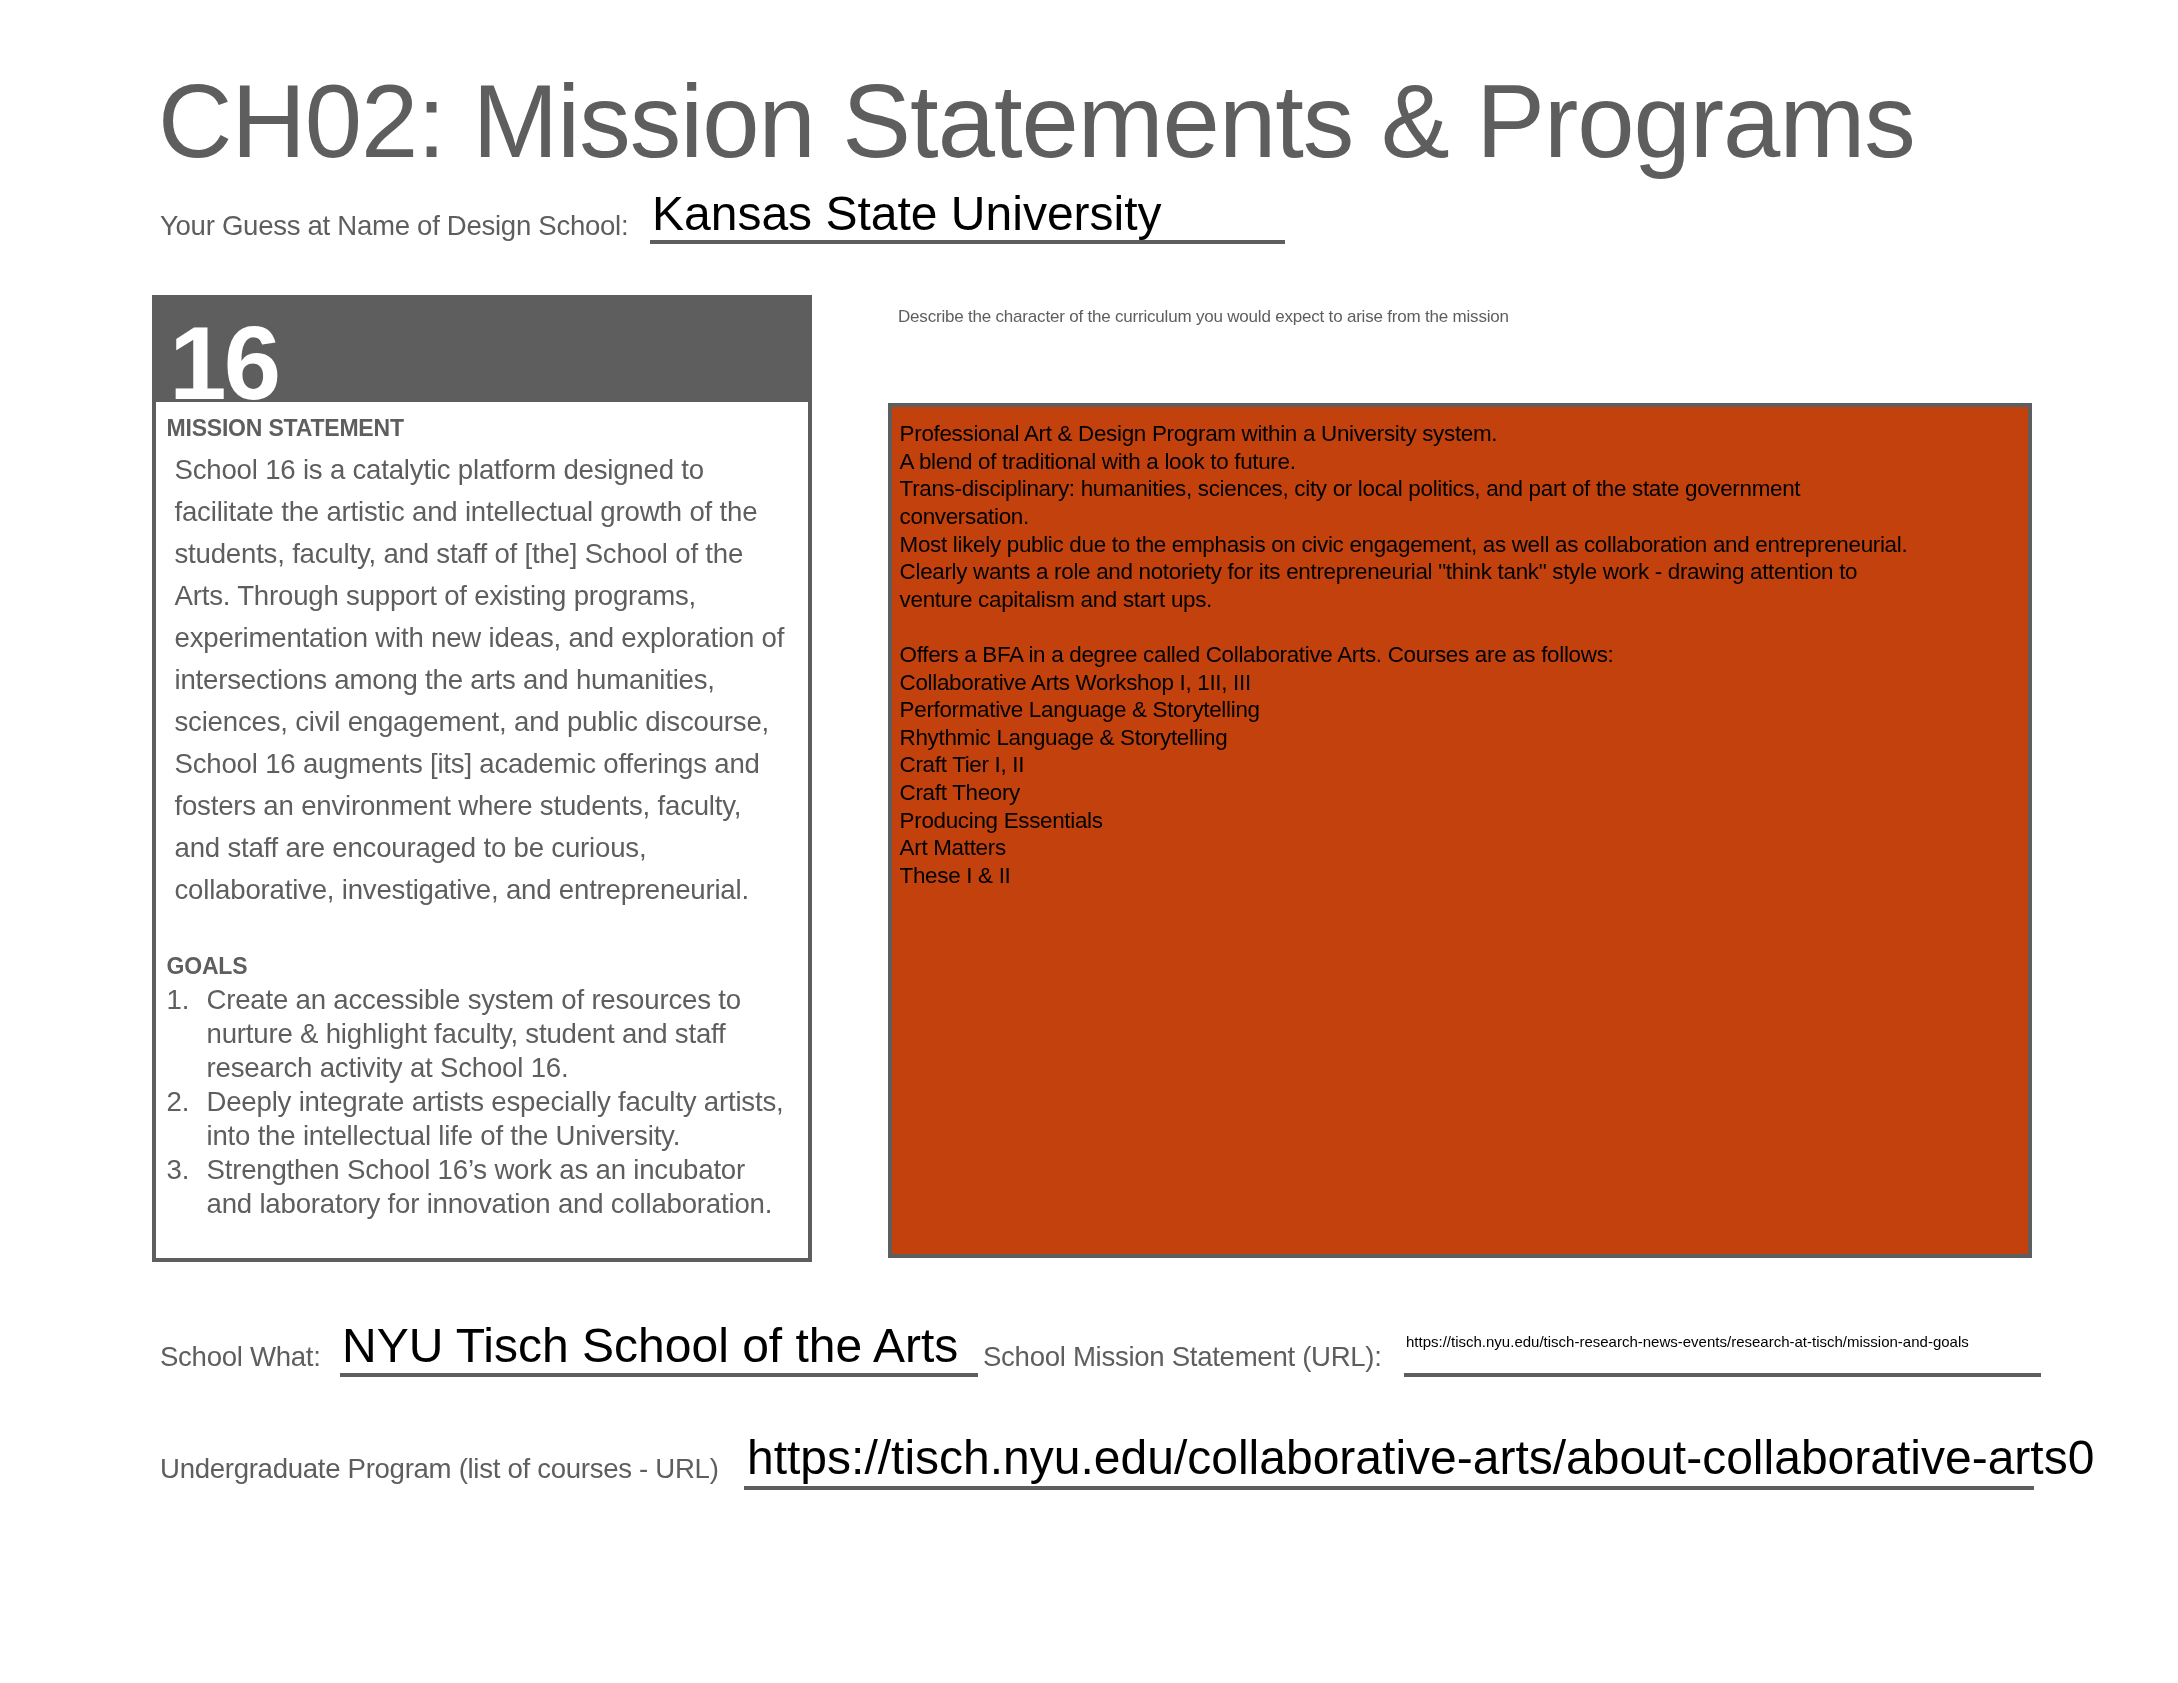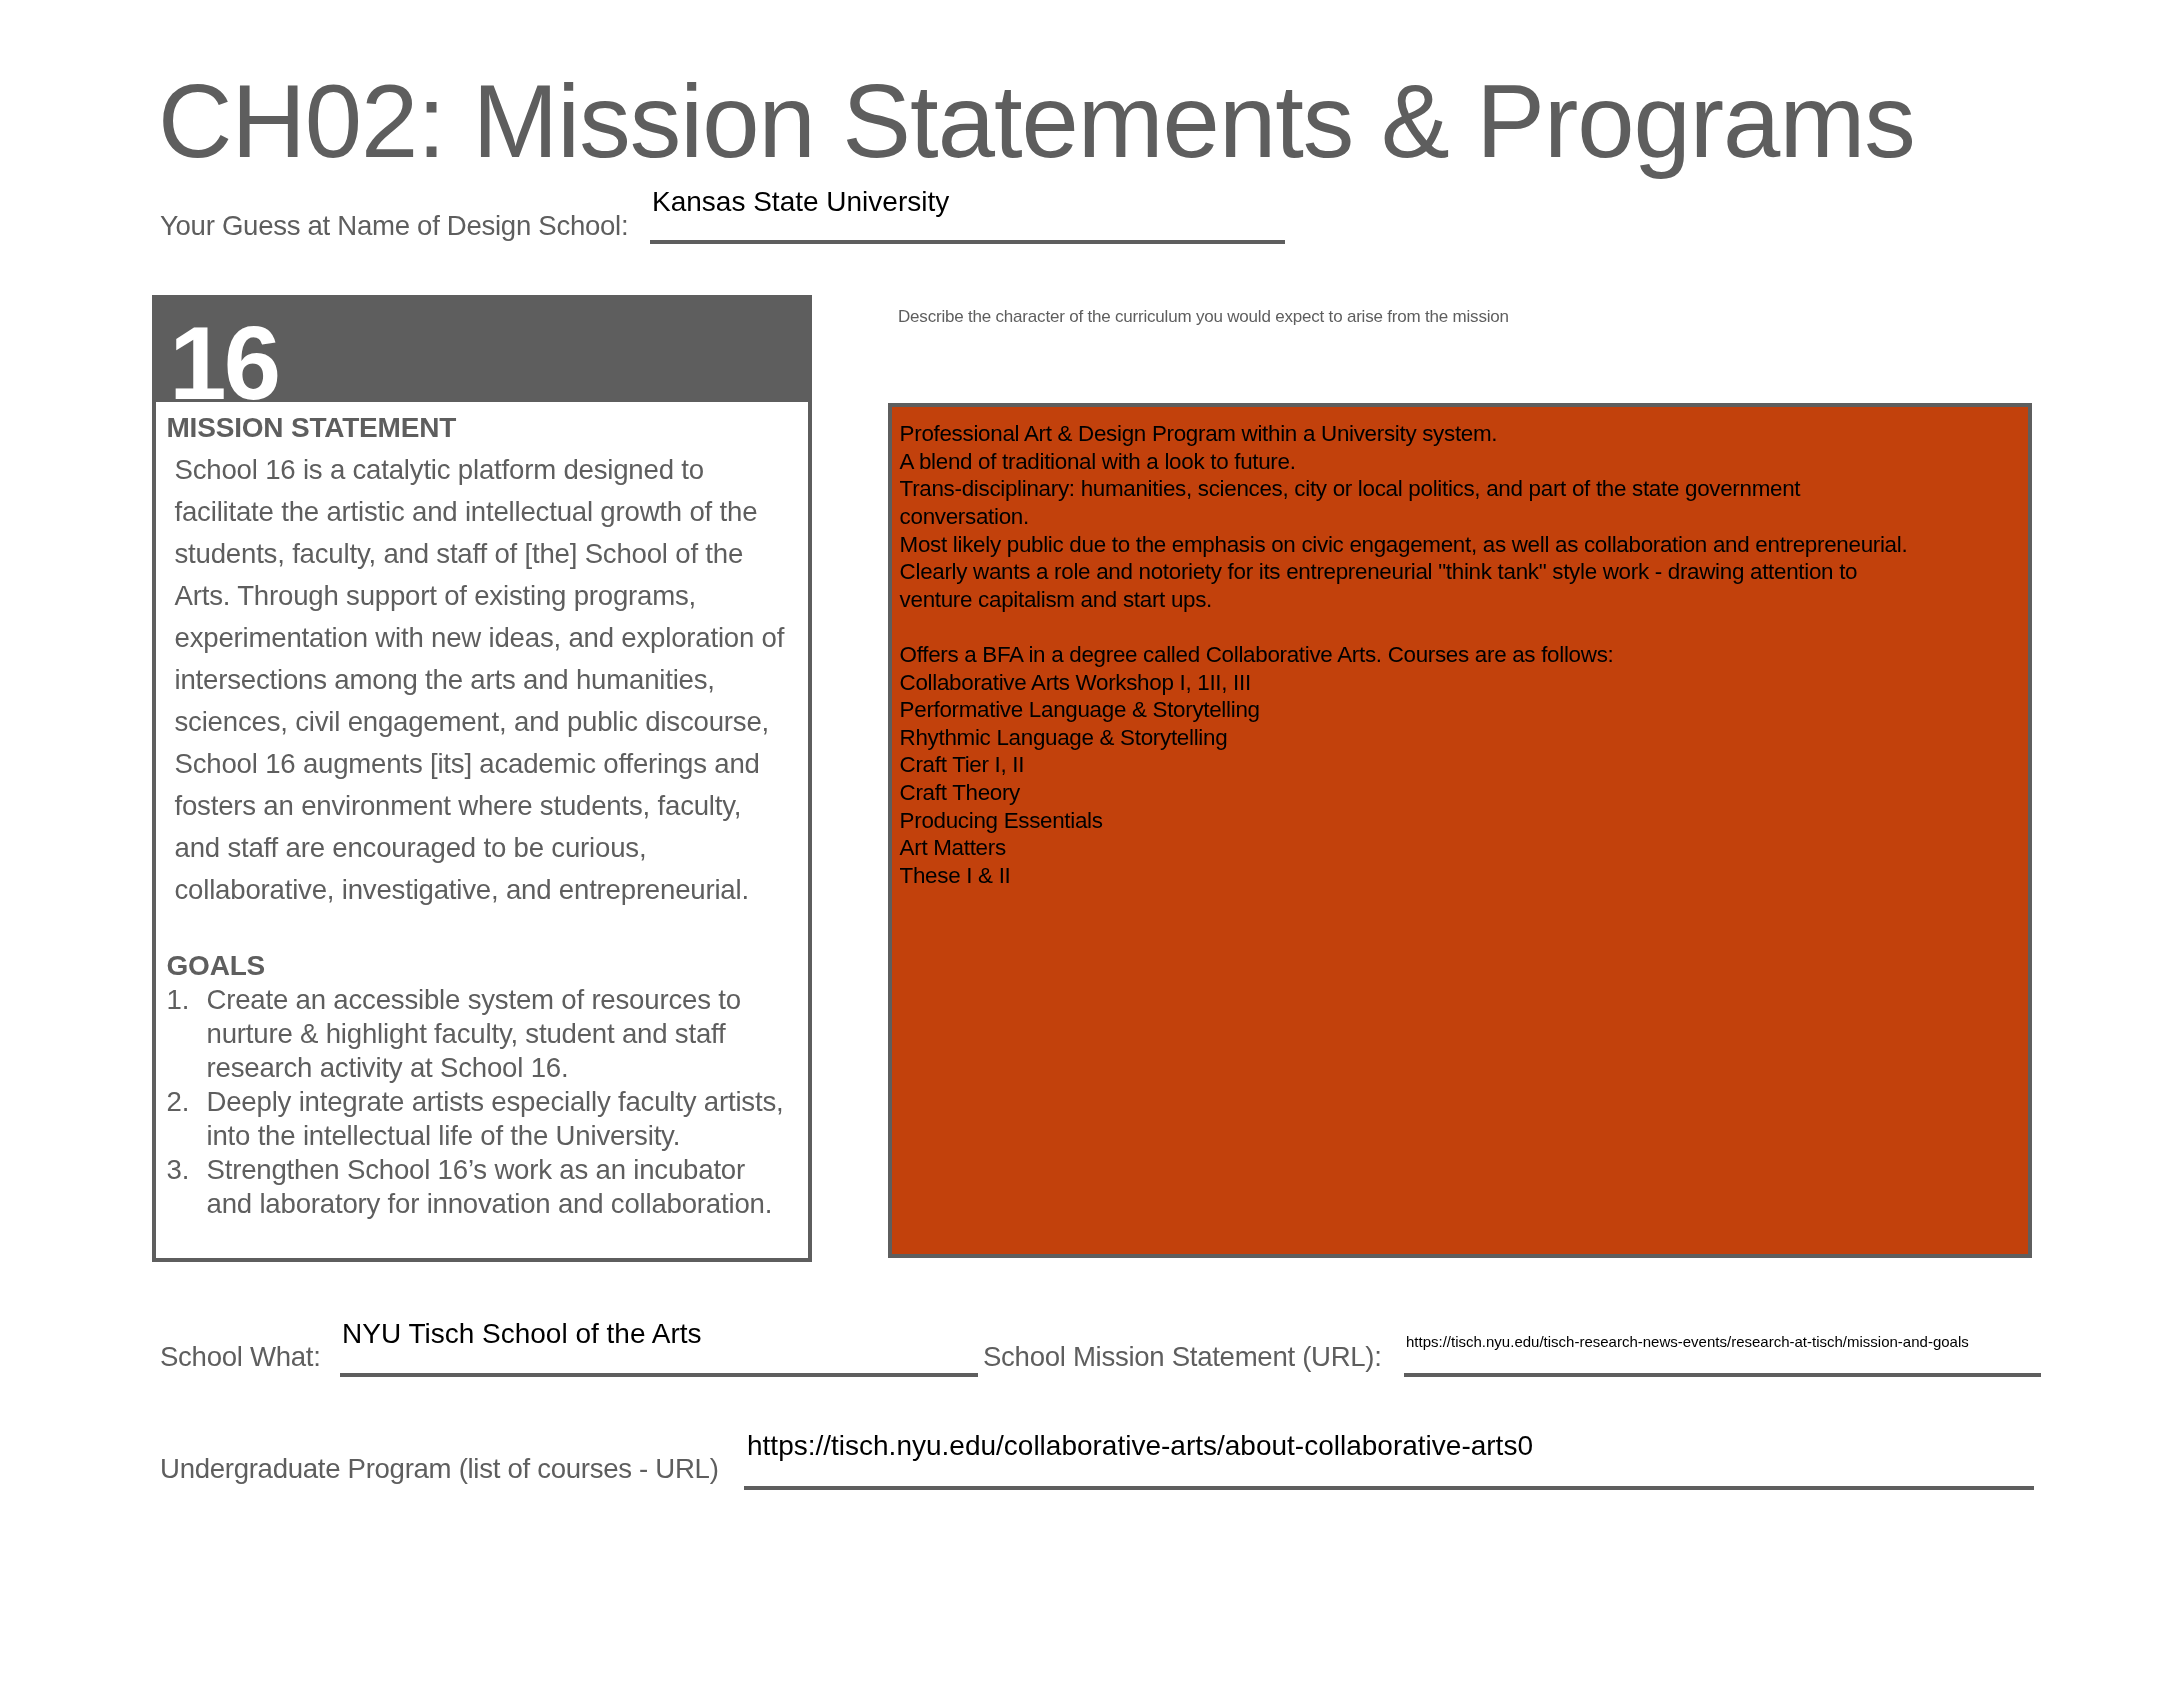--- a/index.html
+++ b/index.html
@@ -2,27 +2,27 @@
 <html style="font-size:15px"><head>
 <meta charset="utf-8">
 <style>
   html, body { margin: 0; padding: 0; background: #ffffff; }
   body { width: 2179px; height: 1683px; position: relative; overflow: hidden;
          font-family: "Liberation Sans", sans-serif; color: #5e5e5e; }
   .abs { position: absolute; }
   .title { left: 158px; top: 65px; font-size: 103px; line-height: 114px; color: #5e5e5e;
            letter-spacing: -1px; white-space: nowrap; }
   .label { font-size: 27.6px; color: #5e5e5e; white-space: nowrap; letter-spacing: -0.3px; }
-  .answer { font-size: 28px; color: #000; white-space: nowrap; }
+  .answer { font-size: 48px; color: #000; white-space: nowrap; }
   .uline { height: 3.8px; background: #5e5e5e; }
   .mbox { left: 152px; top: 295px; width: 652px; height: 959px; border: 4.8px solid #5e5e5e; background: #fff; }
   .mhead { left: 0; top: 0; width: 100%; height: 103px; background: #5e5e5e; }
   .num16 { left: 13.3px; top: 7.6px; font-size: 103px; font-weight: bold; color: #fff; line-height: 114px; letter-spacing: -2.9px; }
   .mbody { left: 10.5px; top: 112px; width: 637px; font-size: 27.6px; line-height: 34px; color: #5e5e5e; letter-spacing: -0.2px; }
-  .mbody h4 { margin: 0; font-size: 28px; font-weight: bold; line-height: 34px; }
+  .mbody h4 { margin: 0; font-size: 23px; font-weight: bold; line-height: 34px; }
   .mbody p { margin: 8px; }
   .mbody .gap { height: 34px; }
   .mbody ol { margin: 0; padding: 0; list-style: none; }
   .mbody ol li { position: relative; padding-left: 40px; }
   .mbody ol li .n { position: absolute; left: 0; top: 0; }
   .prompt { left: 898px; top: 285px; width: 1122px; font-size: 17px; line-height: 31px; color: #5e5e5e; letter-spacing: -0.2px; margin-top: 16px; }
   .rbox { left: 888px; top: 403px; width: 1136px; height: 847px; border: 4.8px solid #5e5e5e; background: #c2410c; }
   .rtext { left: 7.6px; top: 13.3px; width: 1122px; font-size: 22.4px; line-height: 27.6px; color: #000; letter-spacing: -0.3px; }
   .rtext div { white-space: pre-wrap; min-height: 27.6px; }
   .smallurl { font-size: 15px; color: #000; white-space: nowrap; }

